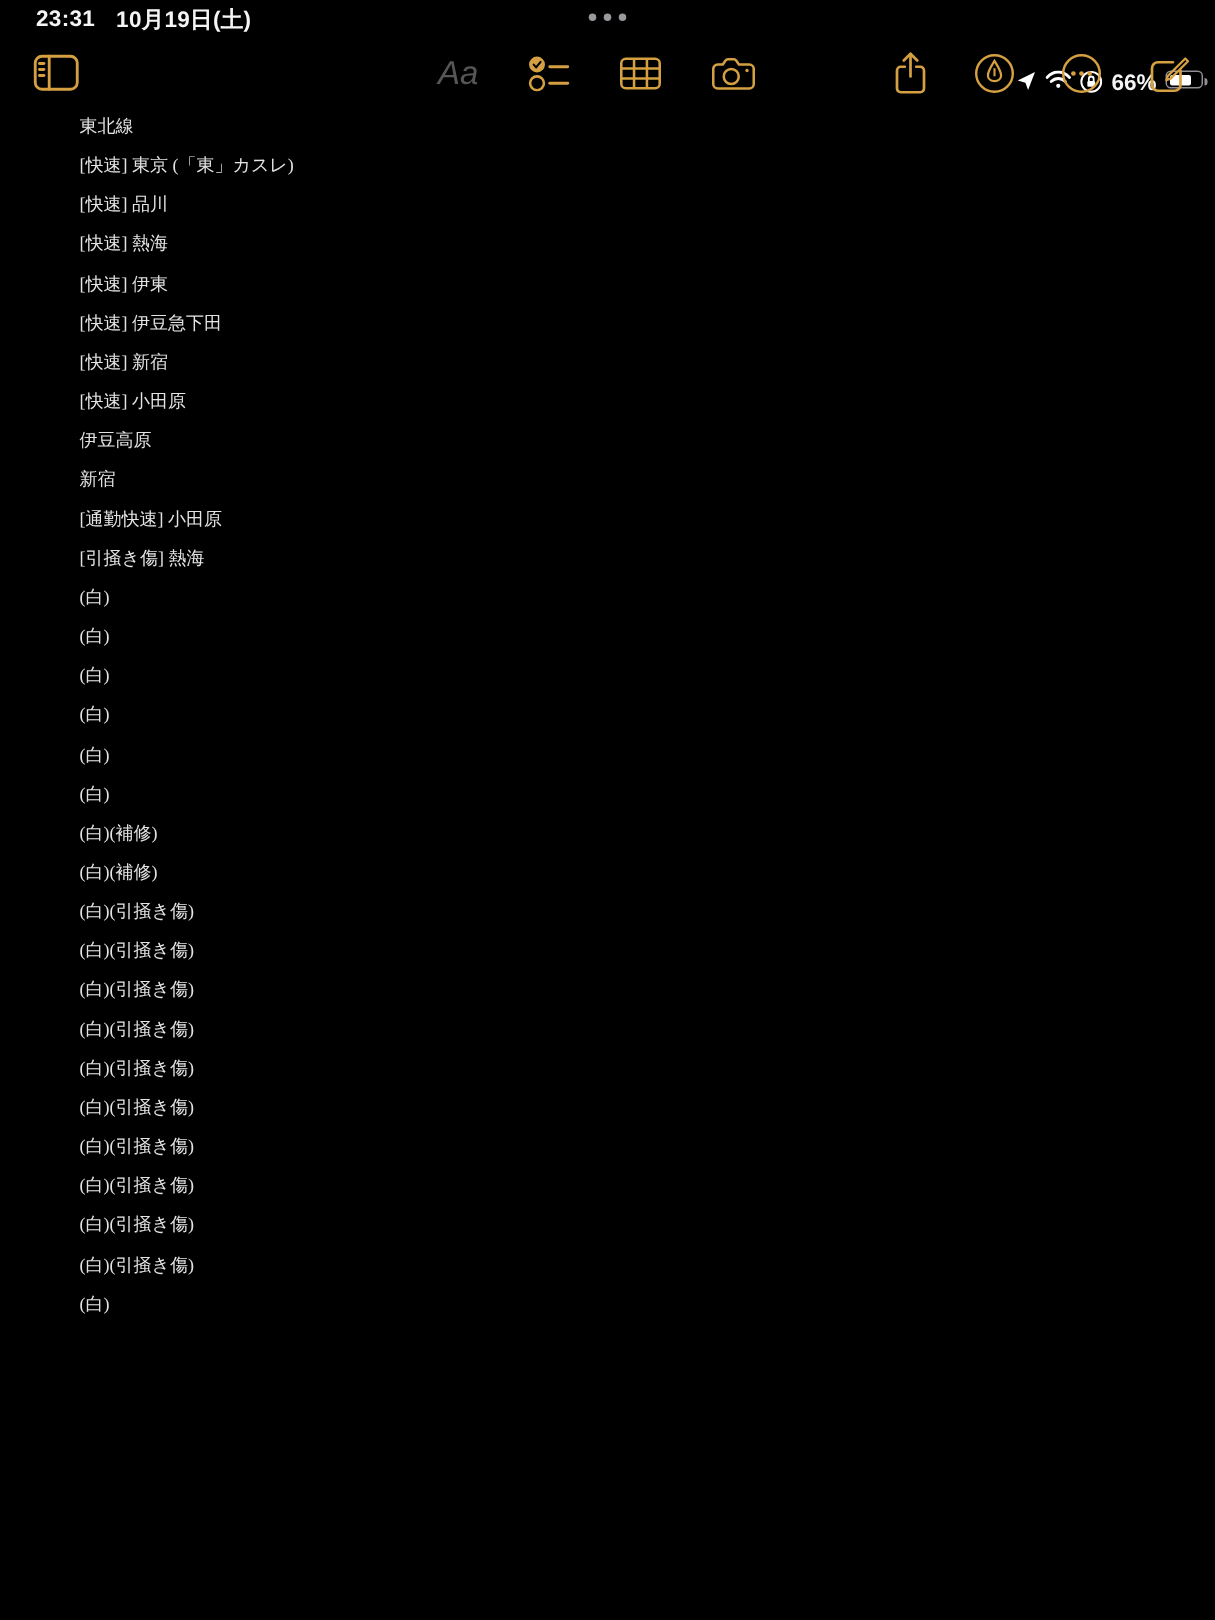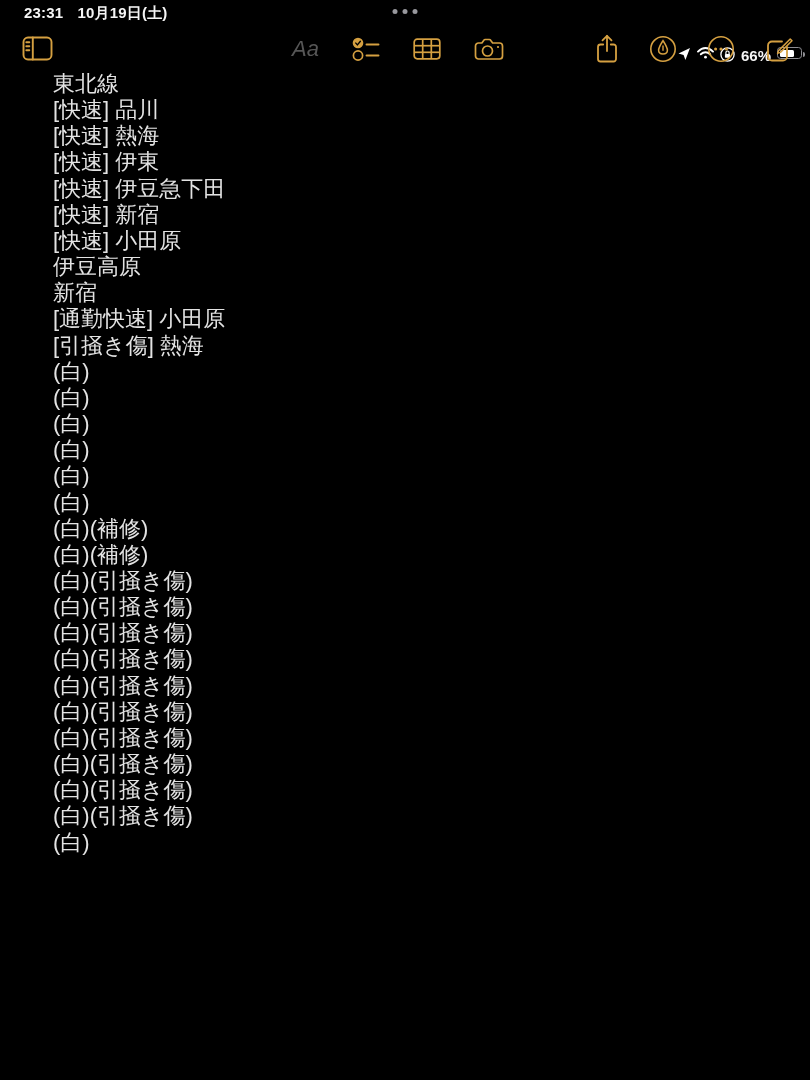--- a/index.html
+++ b/index.html
@@ -41,21 +41,21 @@
   .icon-btn svg{display:block;}
   .sidebar-btn{position:absolute;left:22px;top:8px;}
   .tb-group-left{position:absolute;left:292px;top:0;height:42px;
     display:flex;align-items:center;gap:33px;}
   .tb-group-right{position:absolute;right:16px;top:0;height:42px;
     display:flex;align-items:center;gap:30px;}
   .format-btn{font-size:22px;color:var(--disabled);font-family:"Liberation Sans",sans-serif;}
 
   
   .note-body{position:absolute;left:53px;top:71px;right:20px;bottom:0;
-    font-size:22px;line-height:26.15px;color:var(--note-text);cursor:text;}
+    font-size:12px;line-height:26.15px;color:var(--note-text);cursor:text;font-family:Liberation Serif, serif;}
   .note-line{white-space:pre;}
 </style>
 </head>
 <body>
 
 <div class="screen">
 
   <div class="status-bar">
     <div class="sb-left">
       <span>23:31</span>
@@ -177,20 +177,21 @@
             <path d="M17,6.5 H7 a4,4 0 0 0 -4,4 v11 a4,4 0 0 0 4,4 h11 a4,4 0 0 0 4,-4 V12"></path>
             <path d="M25.2,4 L13.6,15.6 L12.6,18.4 L15.4,17.4 L27,5.8 Z" stroke-width="1.5"></path>
           </svg>
         </span>
       </button>
     </div>
   </div>
 
   <div class="note-body">
       <div class="note-line">東北線</div>
+      <div class="note-line">[快速] 東京 (「東」カスレ)</div>
       <div class="note-line">[快速] 品川</div>
       <div class="note-line">[快速] 熱海</div>
       <div class="note-line">[快速] 伊東</div>
       <div class="note-line">[快速] 伊豆急下田</div>
       <div class="note-line">[快速] 新宿</div>
       <div class="note-line">[快速] 小田原</div>
       <div class="note-line">伊豆高原</div>
       <div class="note-line">新宿</div>
       <div class="note-line">[通勤快速] 小田原</div>
       <div class="note-line">[引掻き傷] 熱海</div>

